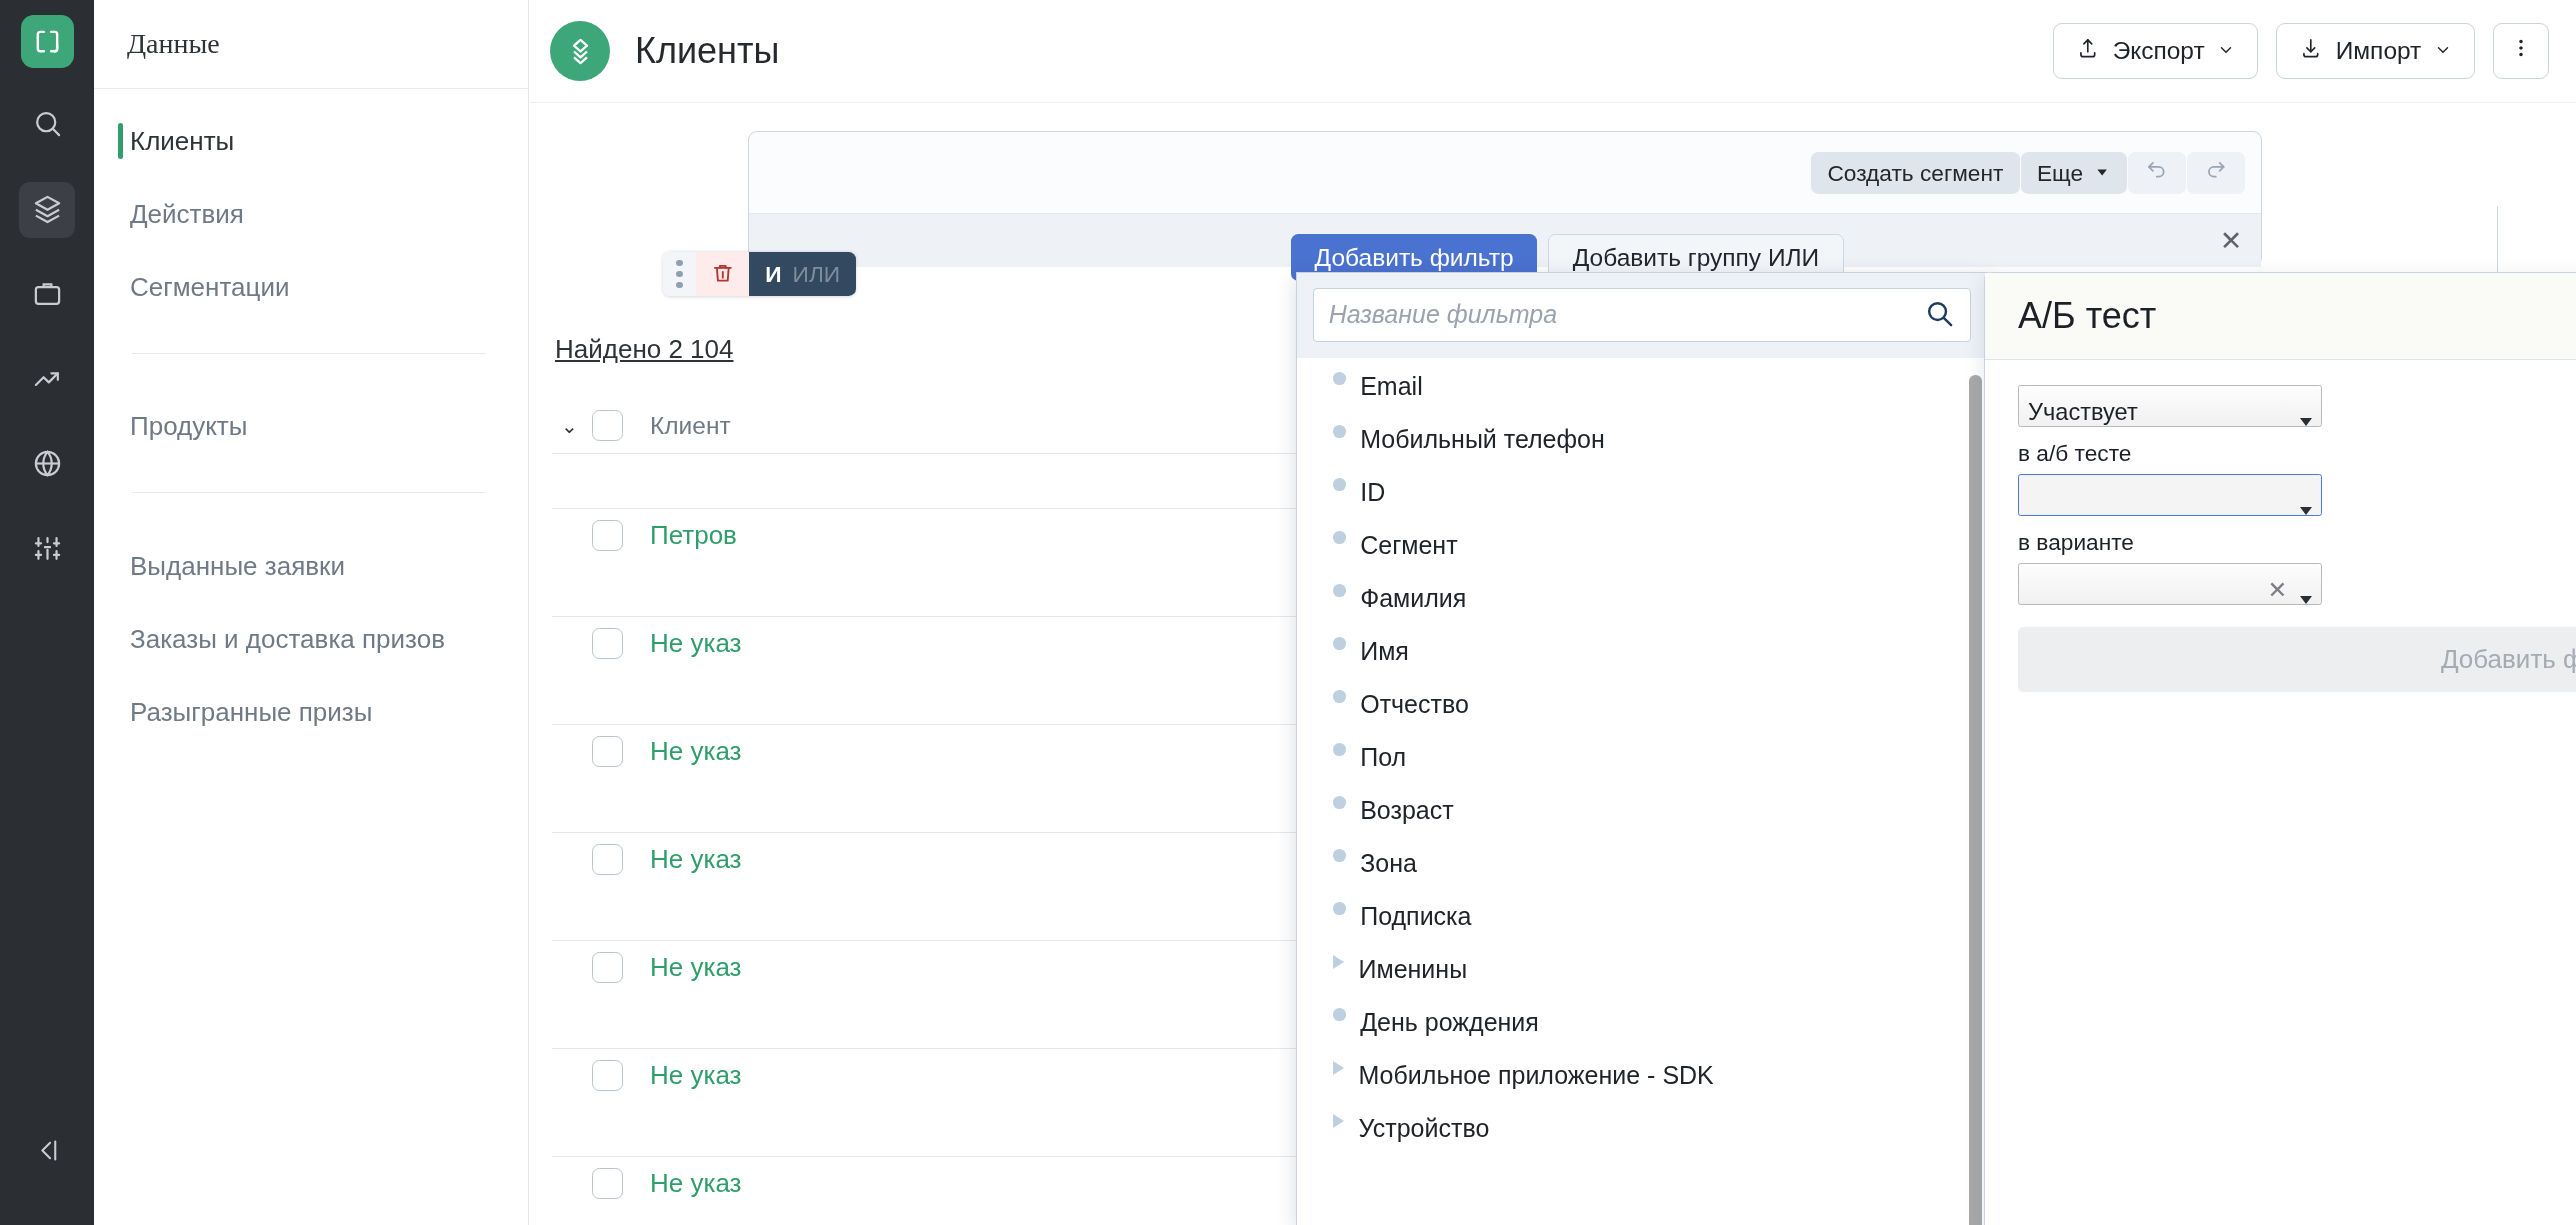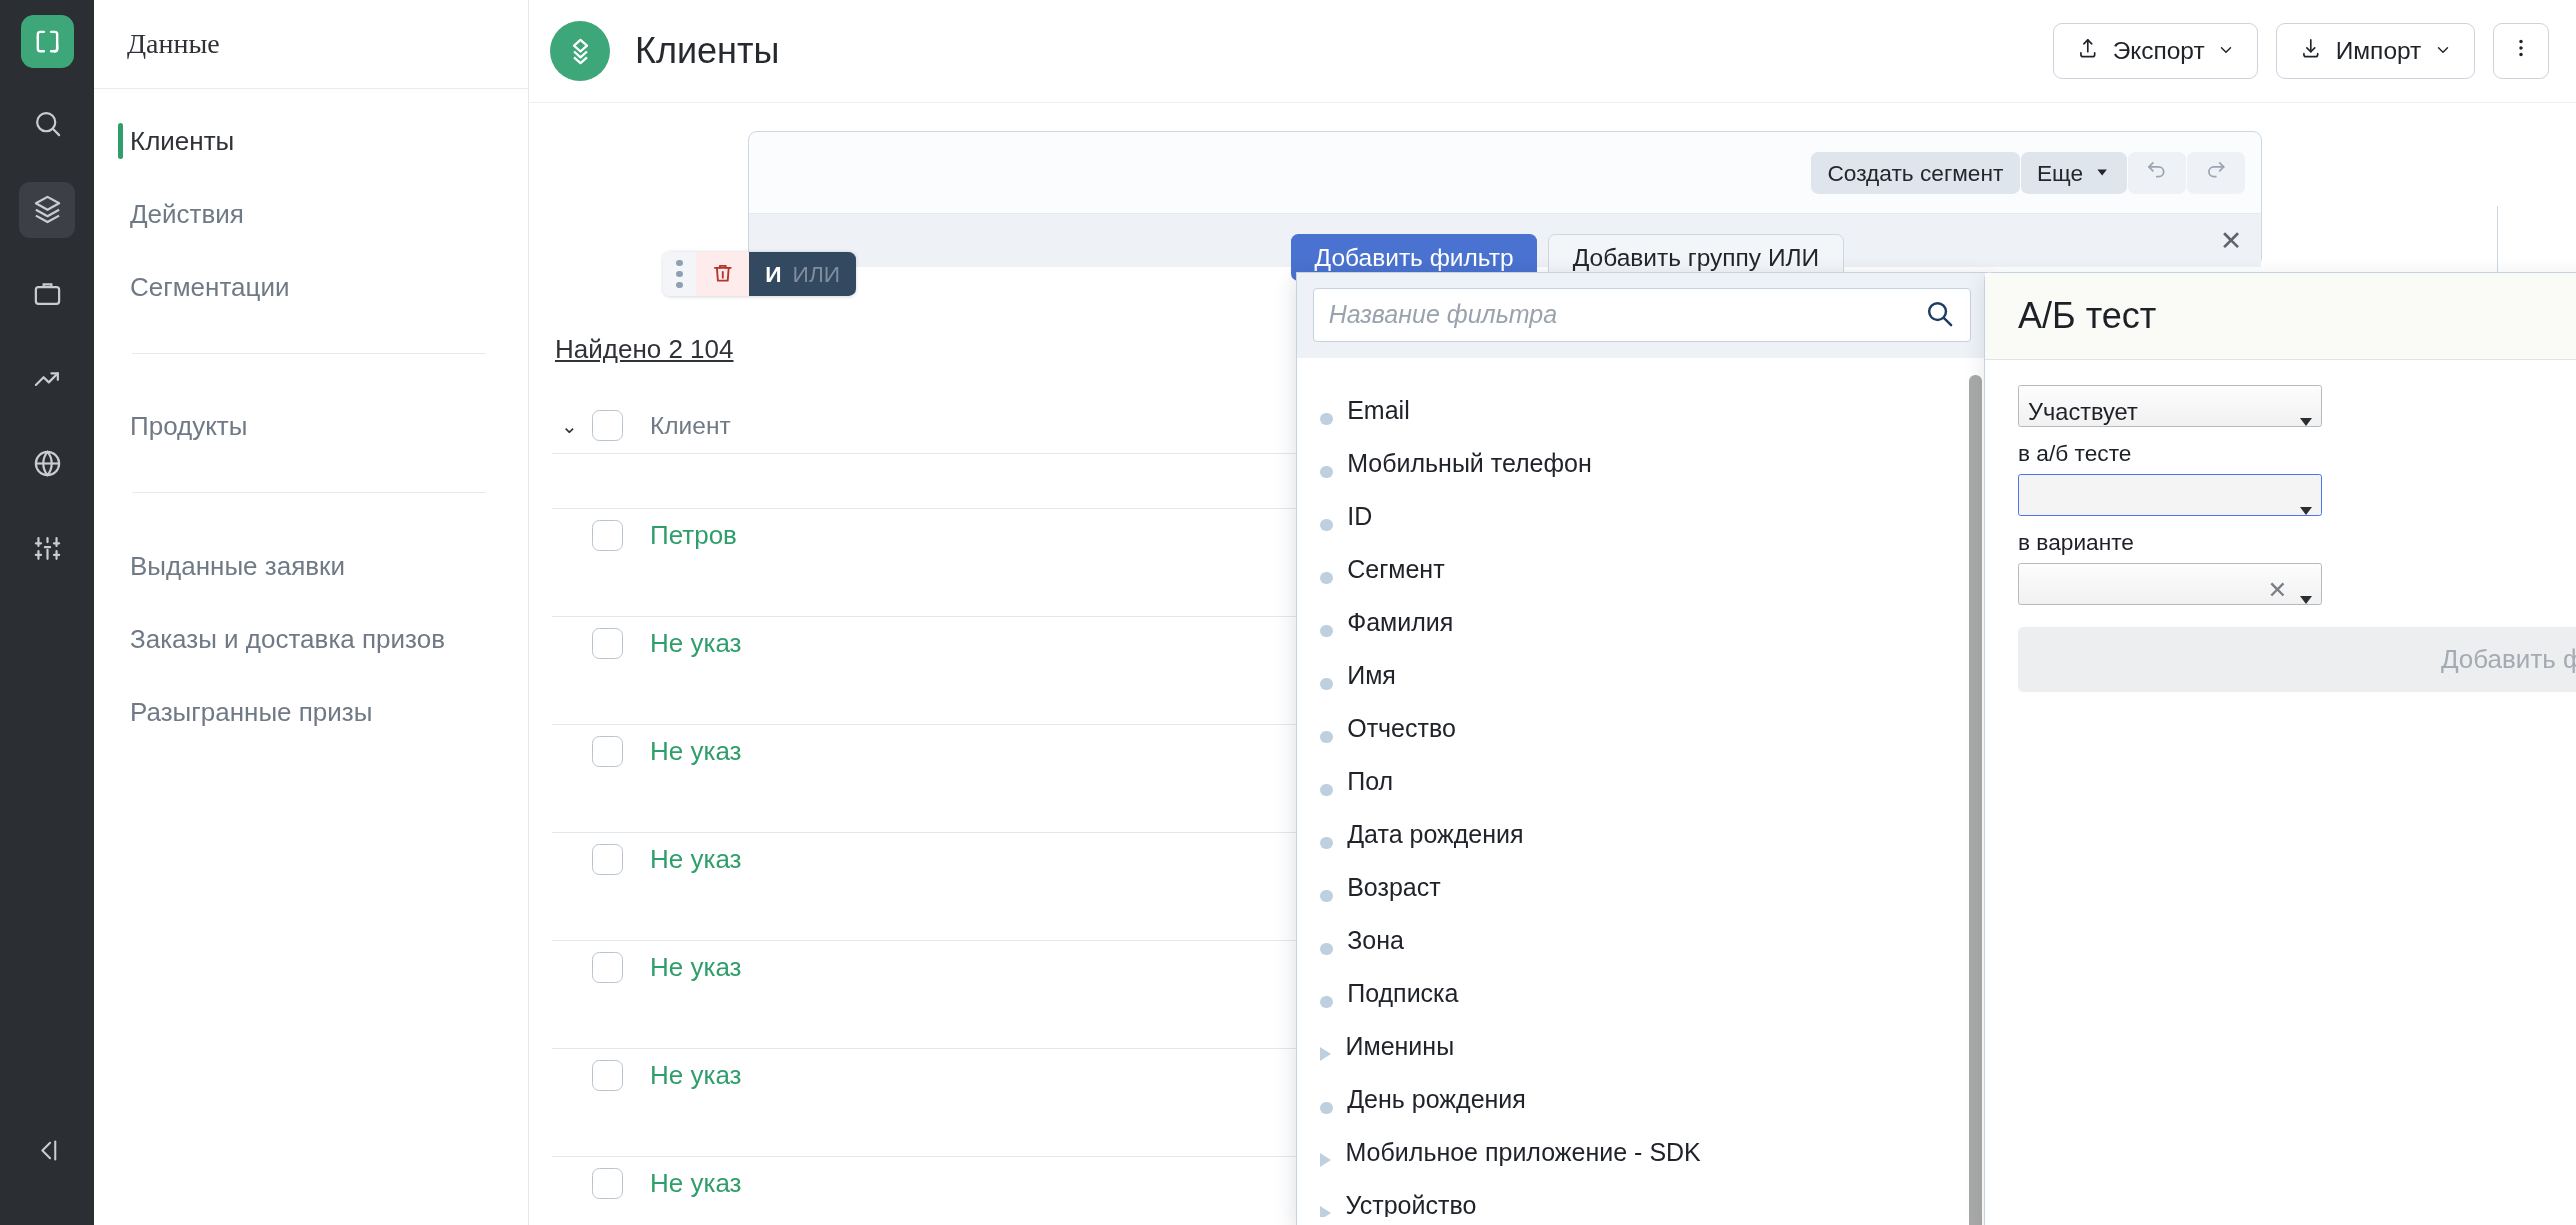--- a/index.html
+++ b/index.html
@@ -212,22 +212,22 @@
   #fdrop .searchbox input {
     border: none; outline: none; flex: 1 1 auto;
     font-size: 25px; color: #2f3237;
     font-family: "Liberation Sans", sans-serif;
     background: transparent;
   }
   #fdrop .searchbox input::placeholder { color: #9aa3ad; font-style: italic; }
   #fdrop .flist { position: relative; height: 859px; overflow: hidden; padding-top: 14.5px; }
   .fitem {
     position: relative;
-    height: 53px; display: flex; align-items: flex-end;
-    padding-left: 23px; font-size: 25px; color: #20242a;
+    height: 53px; display: flex; align-items: flex-start;
+    padding-left: 36px; font-size: 25px; color: #20242a;
     white-space: nowrap;
   }
   .fitem .bullet {
     width: 12.7px; height: 12.7px; border-radius: 50%;
     background: #bed0e0; margin-right: 14.5px; flex: none;
   }
   .fitem .tri {
     width: 0; height: 0; margin-right: 14.5px; flex: none;
     border-left: 11px solid #bed0e0;
     border-top: 7.3px solid transparent; border-bottom: 7.3px solid transparent;
@@ -634,24 +634,20 @@
       <div class="fitem">
         <span class="bullet"></span>
         <span>Отчество</span>
       </div>
       <div class="fitem">
         <span class="bullet"></span>
         <span>Пол</span>
       </div>
       <div class="fitem">
         <span class="bullet"></span>
-        <span>Дата рождения</span>
-      </div>
-      <div class="fitem">
-        <span class="bullet"></span>
         <span>Возраст</span>
       </div>
       <div class="fitem">
         <span class="bullet"></span>
         <span>Зона</span>
       </div>
       <div class="fitem">
         <span class="bullet"></span>
         <span>Подписка</span>
       </div>

